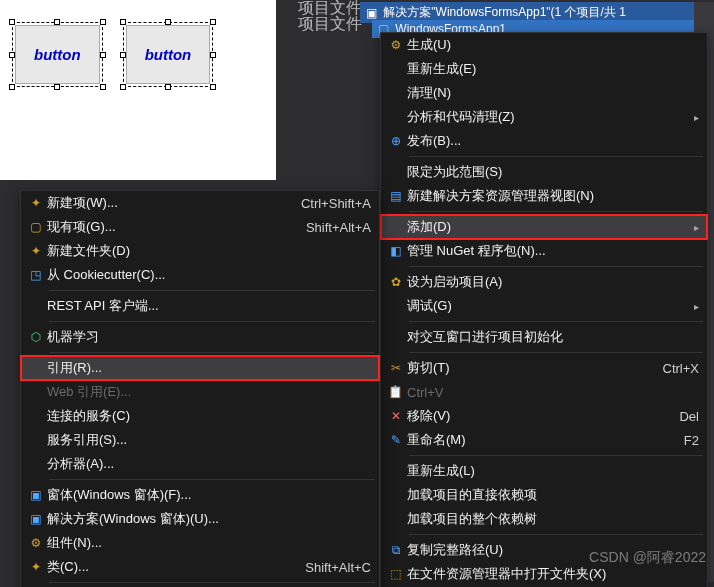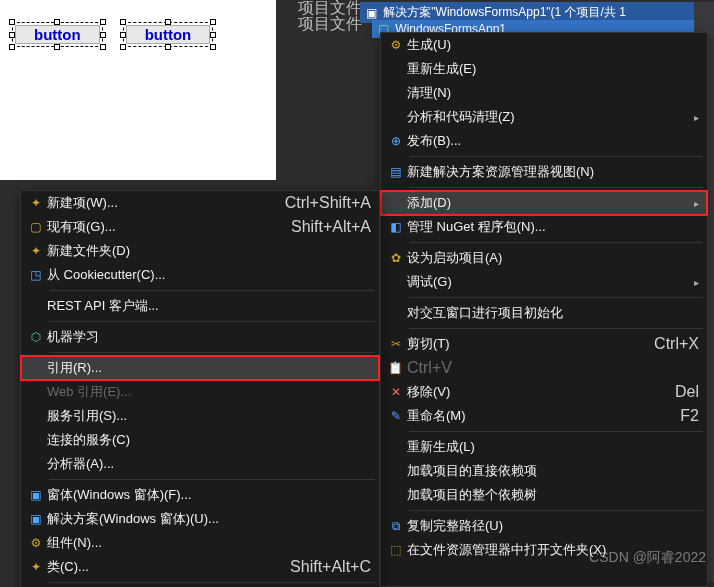--- a/index.html
+++ b/index.html
@@ -1,41 +1,41 @@
 <!DOCTYPE html>
 <html><head>
 <meta charset="utf-8">
 <style>
 *{margin:0;padding:0;box-sizing:border-box;font-family:"Microsoft YaHei",sans-serif}
 body{background:#2d2d30;width:714px;height:587px;overflow:hidden;position:relative;color:#f1f1f1;font-size:13px}
 .designer{position:absolute;top:0;left:0;width:276px;height:180px;background:#fff}
 .btn-wrap{position:absolute;top:22px;display:flex;gap:20px;left:12px}
 .btn{border:1px dashed #000;padding:2px;position:relative}
-.btn-inner{background:#e8e8e8;border:1px solid #aaa;padding:0 18px;color:#0000cc;font-weight:bold;font-size:15px}
+.btn-inner{background:#e8e8e8;border:1px solid #aaa;padding:20px 18px;color:#0000cc;font-weight:bold;font-style:italic;font-size:15px}
 .handle{width:6px;height:6px;background:#fff;border:1px solid #000;position:absolute}
 .h-tl{top:-4px;left:-4px}.h-tr{top:-4px;right:-4px}.h-bl{bottom:-4px;left:-4px}.h-br{bottom:-4px;right:-4px}
 .h-t{top:-4px;left:50%;margin-left:-3px}.h-b{bottom:-4px;left:50%;margin-left:-3px}
 .h-l{left:-4px;top:50%;margin-top:-3px}.h-r{right:-4px;top:50%;margin-top:-3px}
 .top-labels{position:absolute;top:0;left:298px;color:#bbb;font-size:16px;line-height:16px}
 .sol-bar{position:absolute;top:2px;left:360px;right:4px;background:#2a5a9e;padding:2px 6px;font-size:12px;color:#fff;display:flex;align-items:center;gap:6px}
 .sol-proj{position:absolute;top:20px;left:372px;right:4px;background:#3373c4;padding:2px 6px;font-size:12px;color:#fff;display:flex;align-items:center;gap:6px}
 .tab-right{position:absolute;right:0;top:2px;width:20px;height:580px;background:#3a3a3e}
 .menu{position:absolute;background:#1b1b1c;border:1px solid #333;box-shadow:0 4px 12px rgba(0,0,0,.5)}
 .menu.right{top:32px;left:380px;width:328px}
 .menu.left{top:190px;left:20px;width:360px}
 .mi{display:flex;align-items:center;height:24px;padding:0 8px 0 4px;cursor:default}
 .mi.hl{background:#3e3e40}
 .mi.red{outline:2px solid #ff2020;outline-offset:-1px}
 .mi .ic{width:22px;text-align:center;color:#d0a020;font-size:12px;flex-shrink:0}
 .mi .ic.b{color:#4ea6ff}
 .mi .ic.g{color:#4ad08a}
 .mi .ic.r{color:#ff6b6b}
 .mi .tx{flex:1;color:#f1f1f1}
 .mi.dis .tx{color:#6a6a6a}
-.mi .sc{color:#d0d0d0;font-size:16px}
+.mi .sc{color:#d0d0d0;font-size:13px}
 .mi.dis .sc{color:#6a6a6a}
 .mi .arr{color:#aaa;font-size:10px}
 .sep{height:1px;background:#333;margin:3px 4px 3px 28px}
 .watermark{position:absolute;bottom:20px;right:8px;color:rgba(220,220,220,.5);font-size:14px}
 </style>
 </head>
 <body>
 
 <div class="designer">
   <div class="btn-wrap">
@@ -96,20 +96,24 @@
       <span class="ic"></span>
       <span class="tx">分析和代码清理(Z)</span>
       <span class="arr">▸</span>
     </div>
   <div class="mi">
       <span class="ic b">⊕</span>
       <span class="tx">发布(B)...</span>
     </div>
   <div class="sep"></div>
   <div class="mi">
+      <span class="ic"></span>
+      <span class="tx">限定为此范围(S)</span>
+    </div>
+  <div class="mi">
       <span class="ic b">▤</span>
       <span class="tx">新建解决方案资源管理器视图(N)</span>
     </div>
   <div class="sep"></div>
   <div class="mi hl red">
       <span class="ic"></span>
       <span class="tx">添加(D)</span>
       <span class="arr">▸</span>
     </div>
   <div class="mi">
@@ -212,25 +216,25 @@
   <div class="mi hl red">
       <span class="ic"></span>
       <span class="tx">引用(R)...</span>
     </div>
   <div class="mi dis">
       <span class="ic"></span>
       <span class="tx">Web 引用(E)...</span>
     </div>
   <div class="mi">
       <span class="ic"></span>
+      <span class="tx">连接的服务(C)</span>
+    </div>
+  <div class="mi">
+      <span class="ic"></span>
       <span class="tx">服务引用(S)...</span>
-    </div>
-  <div class="mi">
-      <span class="ic"></span>
-      <span class="tx">连接的服务(C)</span>
     </div>
   <div class="mi">
       <span class="ic"></span>
       <span class="tx">分析器(A)...</span>
     </div>
   <div class="sep"></div>
   <div class="mi">
       <span class="ic b">▣</span>
       <span class="tx">窗体(Windows 窗体)(F)...</span>
     </div>

